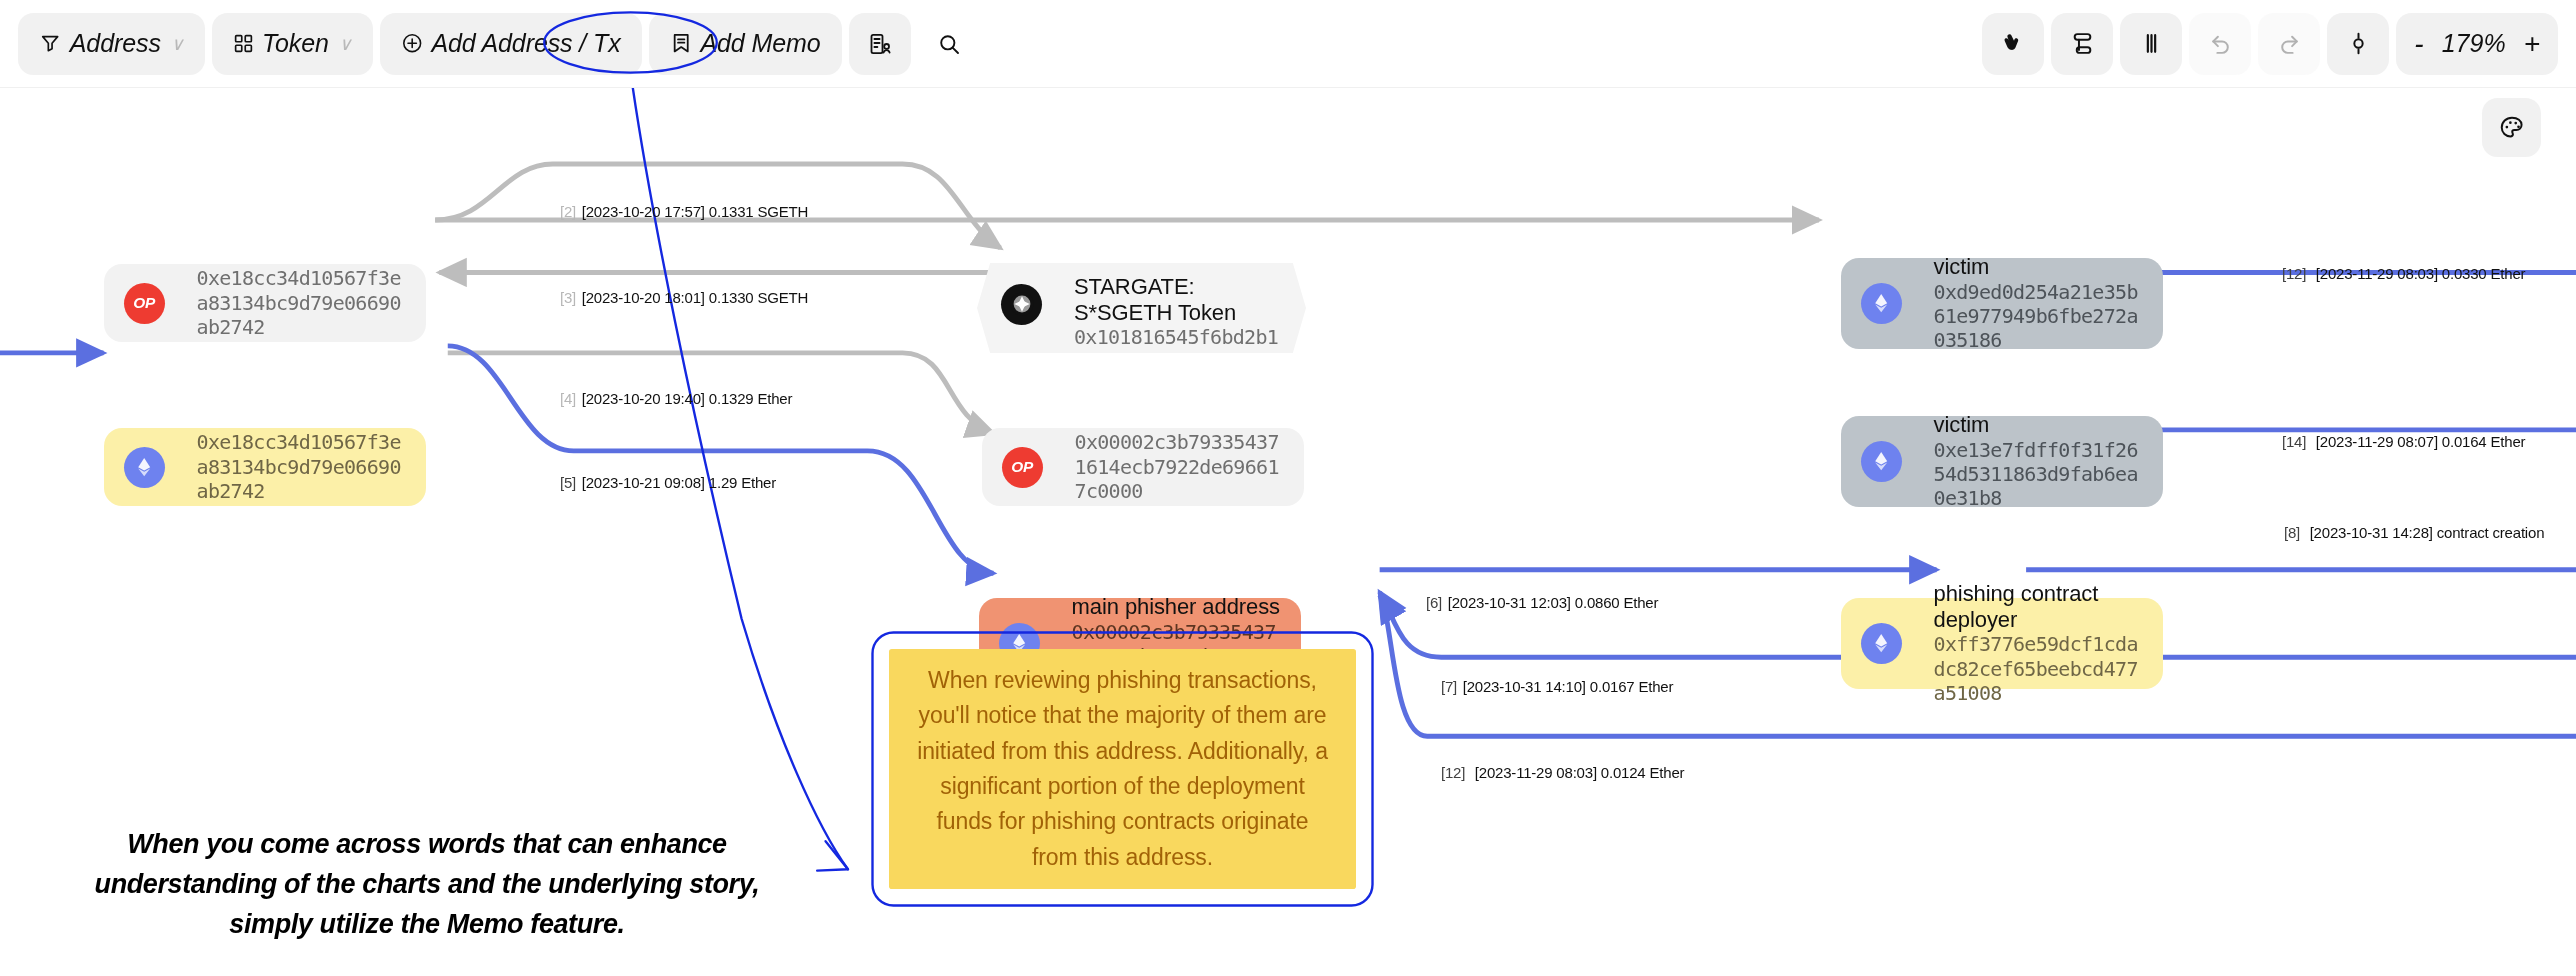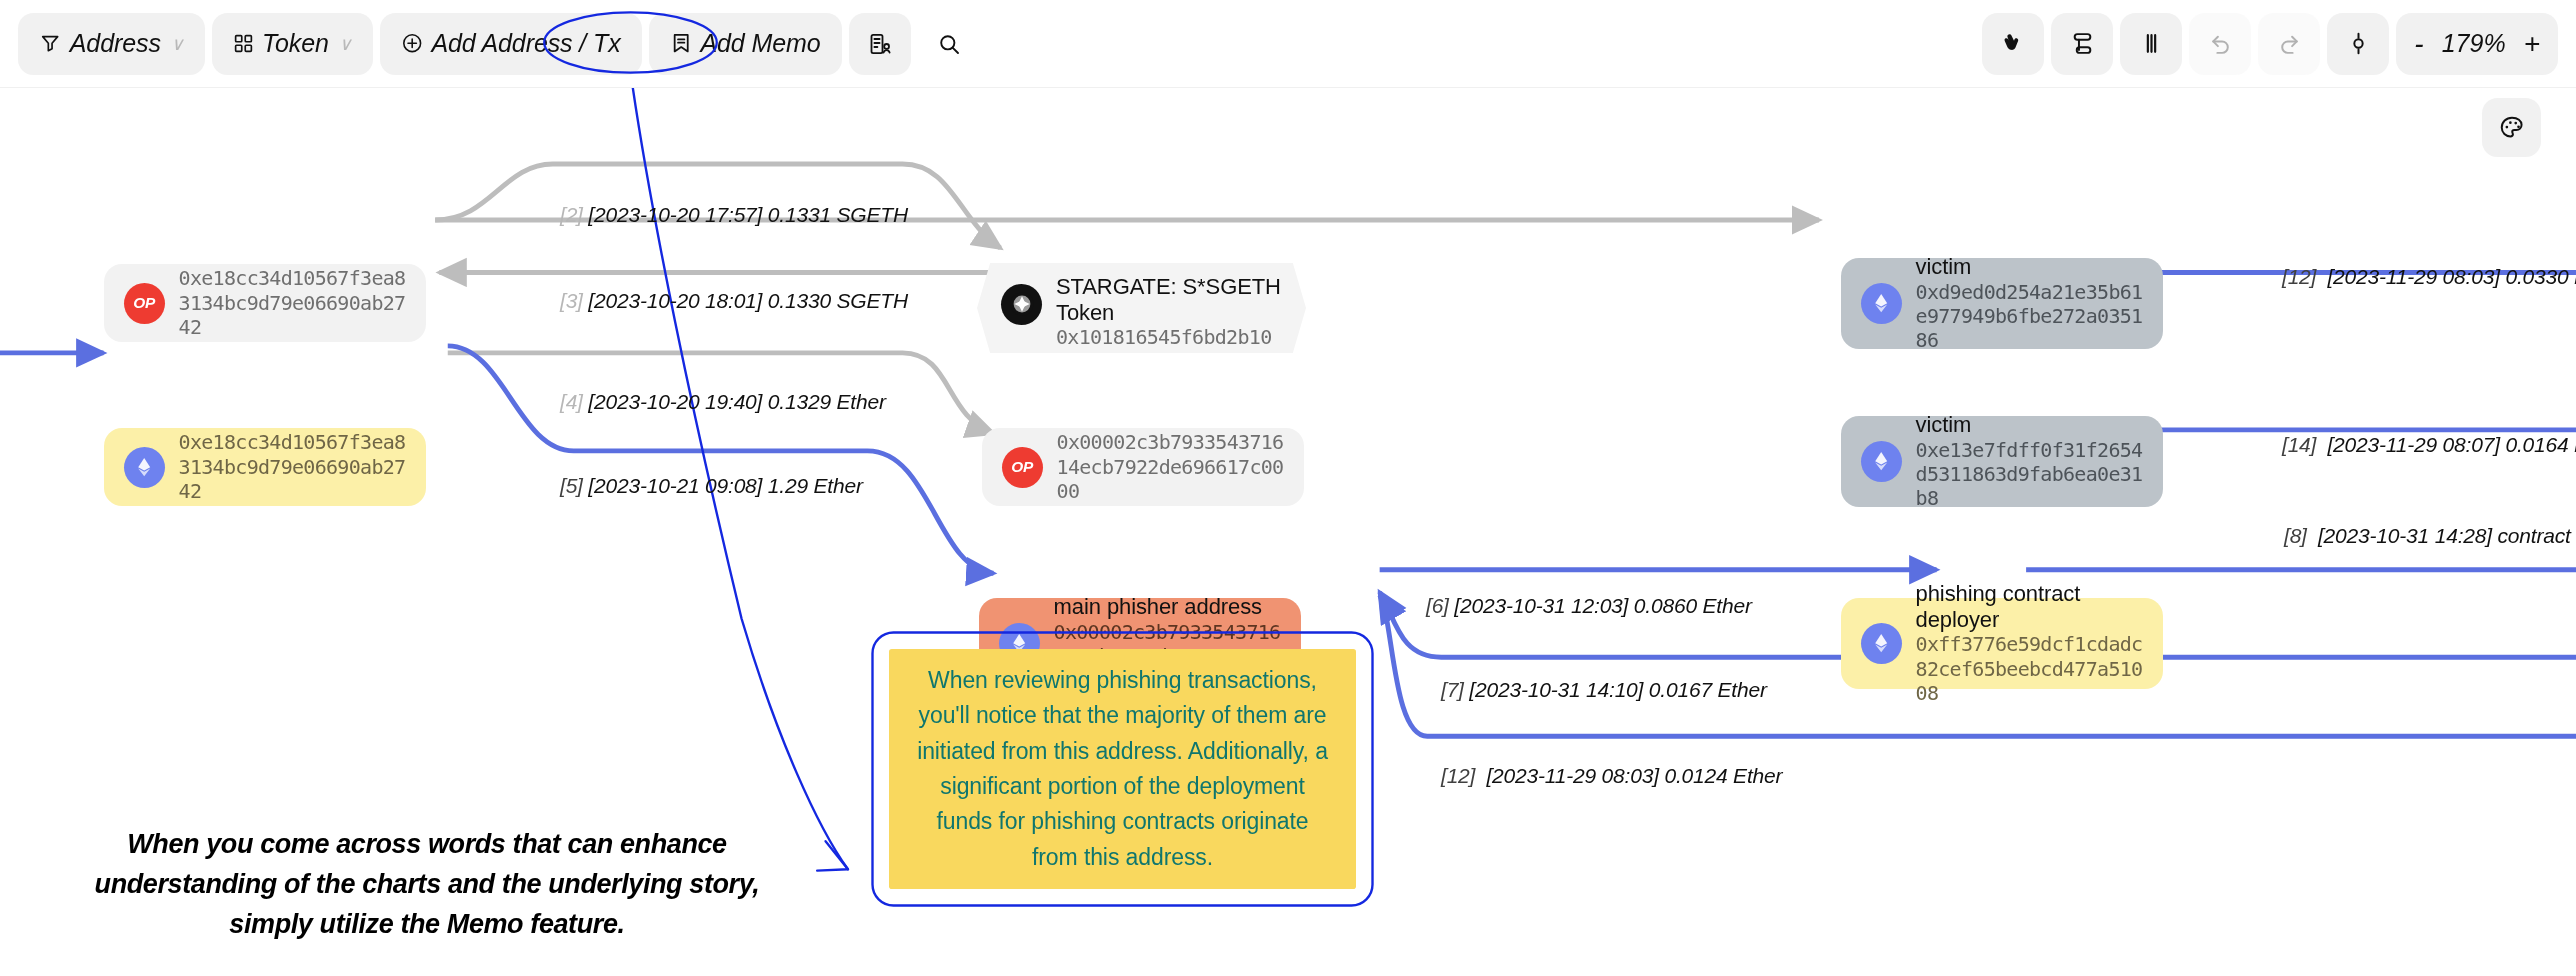--- a/index.html
+++ b/index.html
@@ -48,21 +48,21 @@
   }
   
   .canvas{position:absolute;left:0;top:87px;width:2576px;height:890px;overflow:hidden;}
   .edges{position:absolute;left:0;top:0;width:2576px;height:890px;}
   
   .node{
     position:absolute;display:flex;align-items:center;gap:14px;
     border-radius:18px;padding:14px 19.6px;box-sizing:border-box;z-index:10;cursor:pointer;
   }
   .node .badge{flex:0 0 auto;width:41px;height:41px;border-radius:50%;display:flex;align-items:center;justify-content:center;}
-  .node .txt{display:flex;flex-direction:column;justify-content:center;}
+  .node .txt{display:flex;flex-direction:column;justify-content:center;margin-left:18px;}
   .node .title{font-size:22px;color:#111;line-height:1.16;letter-spacing:-0.1px;}
   .node .addr{
     font-family:"DejaVu Sans Mono", monospace;font-size:20px;color:#6f6f6f;
     line-height:1.22;letter-spacing:-0.7px;max-width:280px;word-break:break-all;
   }
   .node.grey{background:#f2f2f2;}
   .node.yellow{background:#fcf0a8;}
   .node.salmon{background:#f09372;}
   .node.slate{background:#bcc3c9;}
   .node.salmon .addr{color:#5d3521;}
@@ -71,38 +71,37 @@
   .node.token{
     background:#f4f4f4;border-radius:0;
     clip-path:polygon(4% 0,96% 0,100% 50%,96% 100%,4% 100%,0 50%);
     align-items:flex-start;padding:11.2px 24px;
   }
   .badge.op{background:#ee3b31;}
   .badge.op span{color:#fff;font-size:15.4px;font-weight:bold;font-style:italic;letter-spacing:-0.3px;}
   .badge.eth{background:#6e82ef;}
   
   .elabel{
-    position:absolute;font-size:21px;color:#111;white-space:nowrap;z-index:20;
+    position:absolute;font-size:15px;color:#111;white-space:nowrap;z-index:20;
     letter-spacing:-0.2px;
-    font-style:italic;
   }
   .elabel .idx{color:#b7b7b7;margin-right:5.6px;}
   .elabel .idx.blue{color:#404040;}
   
   .memo{
     position:absolute;left:869px;top:542px;width:507px;height:280px;z-index:30;
   }
   .memo-inner{
     position:absolute;left:19.6px;top:19.6px;right:19.6px;bottom:19.6px;
     background:#f9d85e;border-radius:2.8px;
     display:flex;align-items:center;justify-content:center;
     padding:18px 28px;box-sizing:border-box;
   }
   .memo-text{
-    font-size:23px;line-height:1.54;color:#0f766e;text-align:center;letter-spacing:-0.1px;
+    font-size:23px;line-height:1.54;color:#a16207;text-align:center;letter-spacing:-0.1px;
   }
   
   .caption{
     position:absolute;left:77px;top:738px;width:700px;text-align:center;
     font-family:"Liberation Sans", sans-serif;
     font-weight:bold;font-style:italic;font-size:27px;line-height:1.48;color:#000;
     letter-spacing:-0.4px;z-index:30;
   }
 </style>
 </head>

